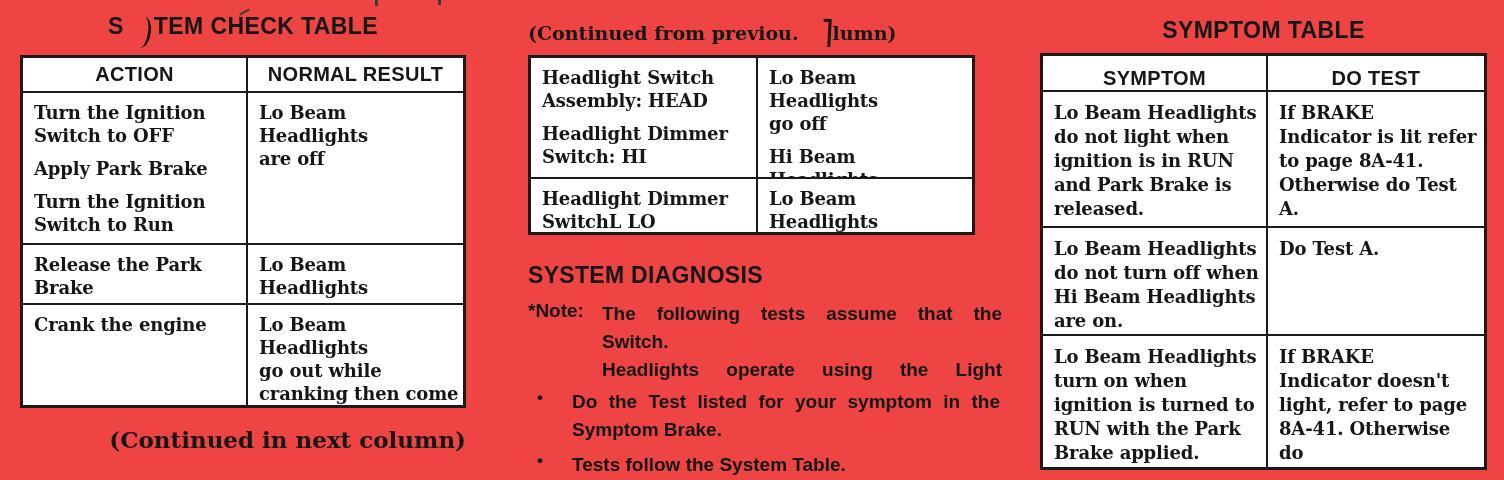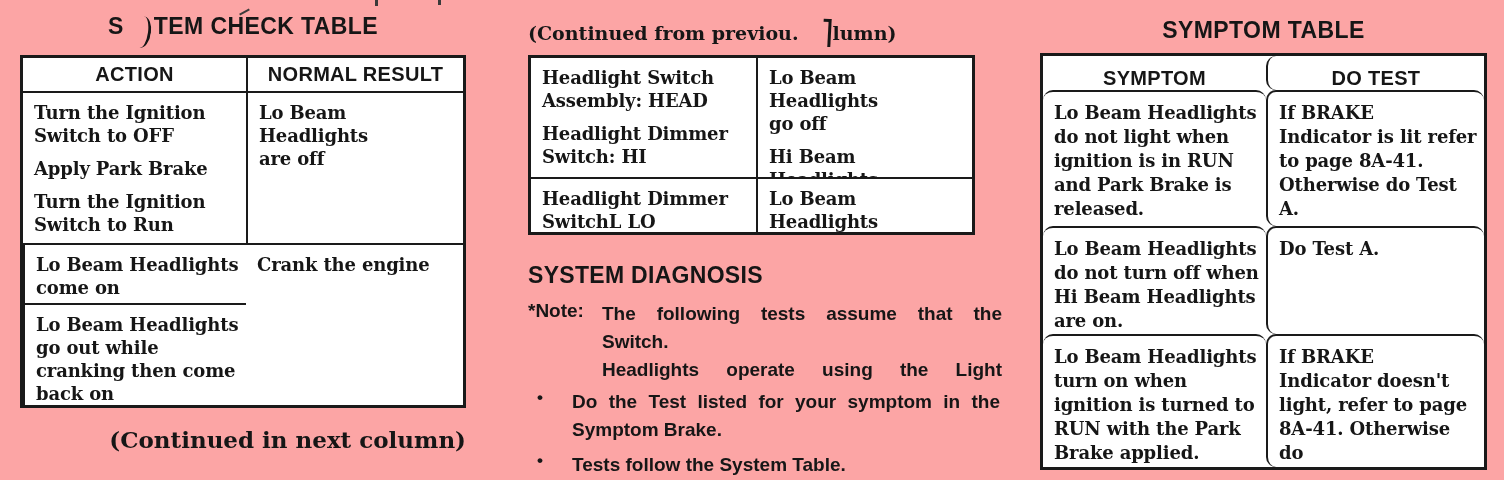--- a/index.html
+++ b/index.html
@@ -1,37 +1,37 @@
 <!DOCTYPE html>
 <html><head>
 <meta charset="utf-8">
 <style>
   html,body{margin:0;padding:0;background:#fff;}
-  .page{position:relative;width:1504px;height:480px;background:#fca5a5;overflow:hidden;
+  .page{position:relative;width:1504px;height:480px;background:#ef4444;overflow:hidden;
         font-family:"DejaVu Serif","Liberation Serif",serif;color:#161616;}
 
   
   .sans{font-family:"Liberation Sans","DejaVu Sans",sans-serif;}
   .serif{font-family:"DejaVu Serif","Liberation Serif",serif;}
   .title{font-weight:bold;font-size:23px;letter-spacing:.4px;text-align:center;}
   .note-line{white-space:pre-line;}
 
   
   .tbl{position:absolute;box-sizing:border-box;border:3px solid #1a1a1a;display:grid;background:#fff;}
   .cell{box-sizing:border-box;padding:8px 4px 0 11px;font-weight:bold;font-size:18px;
         letter-spacing:-0.15px;overflow:hidden;}
   .cell.colR{border-left:2px solid #1a1a1a;}
   .cell.rowN{border-top:2px solid #1a1a1a;}
   .hcell{display:flex;align-items:center;justify-content:center;
          font-family:"Liberation Sans","DejaVu Sans",sans-serif;
          font-weight:bold;font-size:20px;letter-spacing:.3px;padding:0;}
   .para{white-space:pre-line;}
   .para + .para{margin-top:10px;}
   .lh23 .cell{line-height:23px;}
-  .lh24 .cell{line-height:24px;padding-top:9px;border-radius:10px;}
+  .lh24 .cell{line-height:24px;padding-top:9px;}
 
   
   .sc-title{position:absolute;left:20px;top:13px;width:446px;}
   .title-gap{display:inline-block;width:30px;position:relative;vertical-align:-4px;}
   .arc{position:absolute;right:3px;top:-22px;width:15px;height:32px;
        border-right:3px solid #161616;border-radius:50% 60% 60% 50%;transform:rotate(8deg);}
   .tick{position:absolute;background:#3a3a3a;}
   .cont-next{position:absolute;left:20px;top:409px;width:446px;text-align:right;
              font-weight:bold;font-size:23px;margin-top:17px;}
 
@@ -86,20 +86,24 @@
 Switch to OFF</div>
         <div class="para">Apply Park Brake</div>
         <div class="para">Turn the Ignition
 Switch to Run</div>
       </div>
     <div class="cell rowN colR">
         <div class="para">Lo Beam Headlights
 are off</div>
       </div>
 
+    <div class="cell rowN">
+        <div class="para">Release the Park
+Brake</div>
+      </div>
     <div class="cell rowN colR">
         <div class="para">Lo Beam Headlights
 come on</div>
       </div>
 
     <div class="cell rowN">
         <div class="para">Crank the engine</div>
       </div>
     <div class="cell rowN colR">
         <div class="para">Lo Beam Headlights

